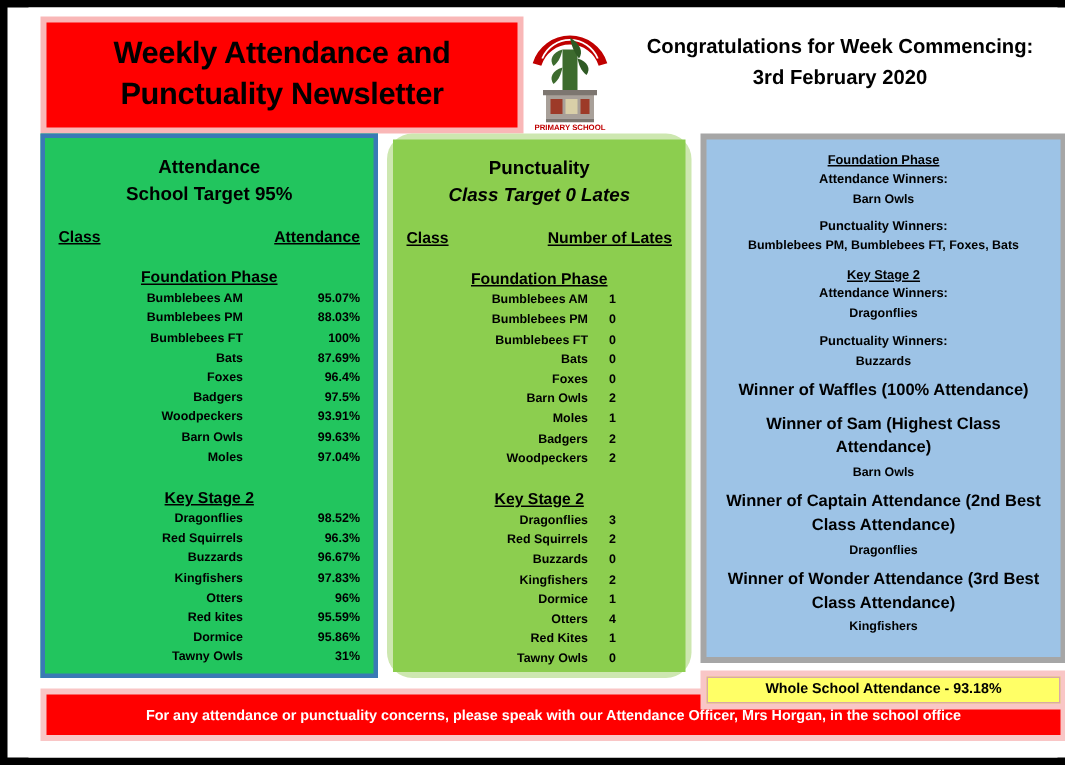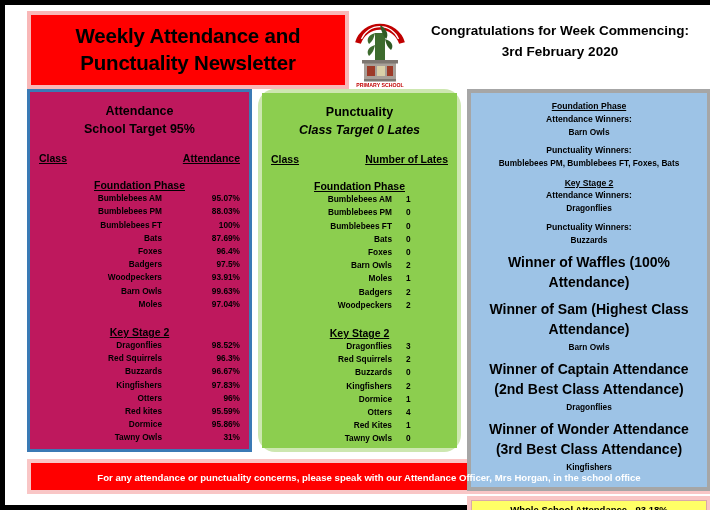--- a/index.html
+++ b/index.html
@@ -85,21 +85,21 @@
     display: flex;
     gap: 6px;
     height: 363px;
     align-items: stretch;
   }
 
   
   .panel-att {
     flex: 0 0 225px;
     border: 3px solid #3a7ab5;
-    background: #be185d;
+    background: #22c55e;
     padding: 10px 9px 4px 9px;
   }
 
   
   .panel-punc-wrap {
     flex: 0 0 203px;
     background: #cde7b0;
     padding: 4px;
     border-radius: 17px;
   }
@@ -208,21 +208,21 @@
     color: #000000;
     line-height: 1.5;
   }
   .win-value {
     font-size: 8.3px;
     font-weight: bold;
     color: #000000;
     line-height: 1.5;
   }
   .win-award {
-    font-size: 14px;
+    font-size: 11px;
     font-weight: bold;
     color: #000000;
     line-height: 1.42;
     margin-bottom: 1px;
   }
   .spacer-sm { height: 6px; }
 
   
   .footer-wrap {
     background: #f9c6c6;

